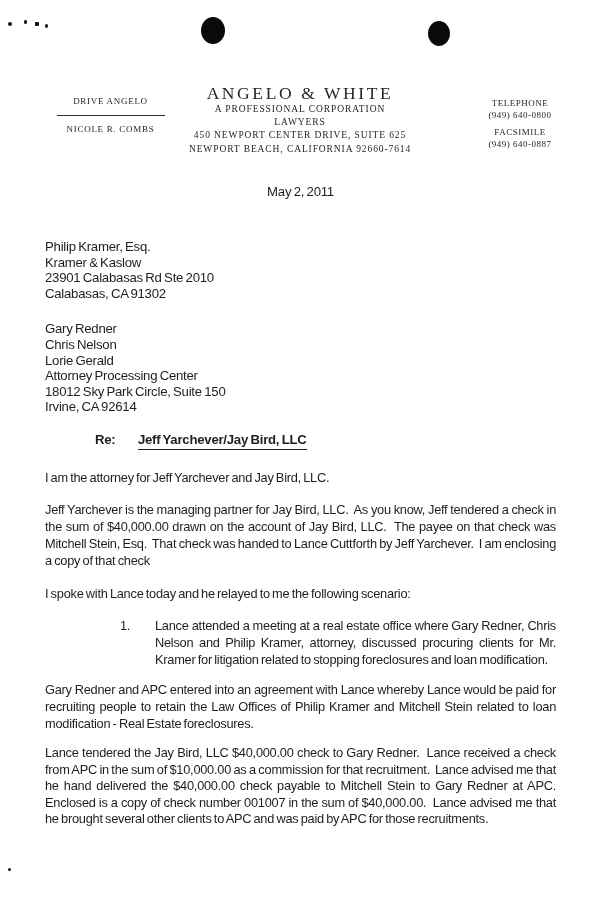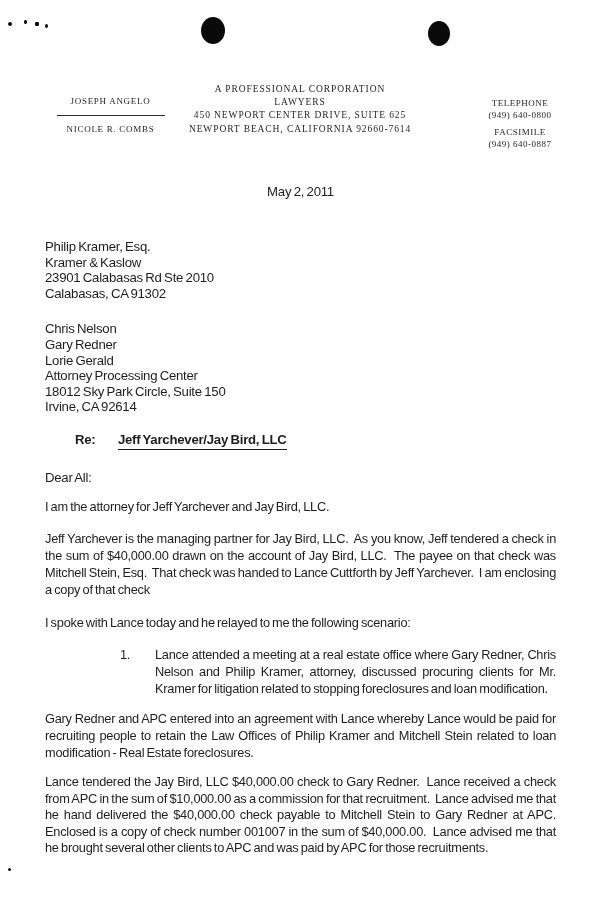--- a/index.html
+++ b/index.html
@@ -23,21 +23,21 @@
   .firm-name{font-size:17.5px;letter-spacing:2.6px;line-height:20px;}
   .firm-sub{font-size:9.5px;letter-spacing:0.9px;line-height:13.2px;font-family:Liberation Serif, serif;}
   .lh-right{left:455px;top:98px;width:130px;font-family:"Liberation Serif",serif;font-size:9px;letter-spacing:0.5px;line-height:11.5px;}
   .lh-right .gap{margin-top:6px;}
   
   .content{position:absolute;left:45px;right:44px;top:183px;font-size:12.8px;letter-spacing:-0.25px;word-spacing:-1px;line-height:17px;}
   .date-line{text-align:center;margin-bottom:39px;font-size:13.2px;}
   .addr{line-height:15.6px;font-size:13.2px;}
   .addr-1{margin-bottom:20px;}
   .addr-2{margin-bottom:16px;}
-  .re-line{margin-left:30px;margin-bottom:19px;font-weight:bold;font-size:13.2px;}
+  .re-line{margin-left:50px;margin-bottom:19px;font-weight:bold;font-size:13.2px;}
   .re-subject{display:inline-block;margin-left:20px;border-bottom:1.7px solid #1e1e1e;padding-bottom:1px;}
   .salutation{margin-bottom:12px;font-size:13.2px;}
   .para{text-align:justify;white-space:pre-wrap;}
   .p1{margin-bottom:15px;}
   .p2{margin-bottom:16px;}
   .p3{margin-bottom:15px;}
   .numbered{display:flex;margin-left:75px;margin-bottom:13px;}
   .num{width:35px;flex:0 0 35px;}
   .li-text{flex:1;text-align:justify;}
   .p4{margin-bottom:13px;}
@@ -51,26 +51,27 @@
   <div class="speck" style="left:8px;top:22px;width:4px;height:4px;"></div>
   <div class="speck" style="left:24px;top:20px;width:2.5px;height:3.5px;"></div>
   <div class="speck" style="left:35px;top:22px;width:3.5px;height:3.5px;border-radius:1px;"></div>
   <div class="speck" style="left:45px;top:24px;width:3px;height:4px;"></div>
   <div class="speck" style="left:8px;top:868px;width:3px;height:3px;"></div>
 
   <div class="hole" style="left:201px;top:17px;width:24px;height:27px;"></div>
   <div class="hole" style="left:428px;top:21px;width:22px;height:25px;"></div>
 
   <div class="lh lh-left">
-    <div>JOSEPH ANGELO</div>
+    <div>DRIVE ANGELO</div>
     <div class="divider"></div>
     <div>NICOLE R. COMBS</div>
   </div>
 
   <div class="lh lh-center">
+    <div class="firm-name">ANGELO &amp; WHITE</div>
     <div class="firm-sub">A PROFESSIONAL CORPORATION</div>
     <div class="firm-sub">LAWYERS</div>
     <div class="firm-sub">450 NEWPORT CENTER DRIVE, SUITE 625</div>
     <div class="firm-sub">NEWPORT BEACH, CALIFORNIA 92660-7614</div>
   </div>
 
   <div class="lh lh-right">
     <div>TELEPHONE</div>
     <div>(949) 640-0800</div>
     <div class="gap">FACSIMILE</div>
@@ -82,34 +83,33 @@
     <div class="date-line">May 2, 2011</div>
 
     <div class="addr addr-1">
       <div>Philip Kramer, Esq.</div>
       <div>Kramer &amp; Kaslow</div>
       <div>23901 Calabasas Rd Ste 2010</div>
       <div>Calabasas, CA 91302</div>
     </div>
 
     <div class="addr addr-2">
+      <div>Gary Redner</div>
       <div>Chris Nelson</div>
-      <div>Gary Redner</div>
       <div>Lorie Gerald</div>
       <div>Attorney Processing Center</div>
       <div>18012 Sky Park Circle, Suite 150</div>
       <div>Irvine, CA 92614</div>
     </div>
 
     <div class="re-line">
       <span>Re:</span>
       <span class="re-subject">Jeff Yarchever/Jay Bird, LLC</span>
     </div>
 
-    <div class="salutation">Dear All:</div>
 
     <div class="para p1">I am the attorney for Jeff Yarchever and Jay Bird, LLC.</div>
 
     <div class="para p2">Jeff Yarchever is the managing partner for Jay Bird, LLC.  As you know, Jeff tendered a check in the sum of $40,000.00 drawn on the account of Jay Bird, LLC.  The payee on that check was Mitchell Stein, Esq.  That check was handed to Lance Cuttforth by Jeff Yarchever.  I am enclosing a copy of that check</div>
 
     <div class="para p3">I spoke with Lance today and he relayed to me the following scenario:</div>
 
     <div class="numbered">
       <div class="num">1.</div>
       <div class="li-text">Lance attended a meeting at a real estate office where Gary Redner, Chris Nelson and Philip Kramer, attorney, discussed procuring clients for Mr. Kramer for litigation related to stopping foreclosures and loan modification.</div>

